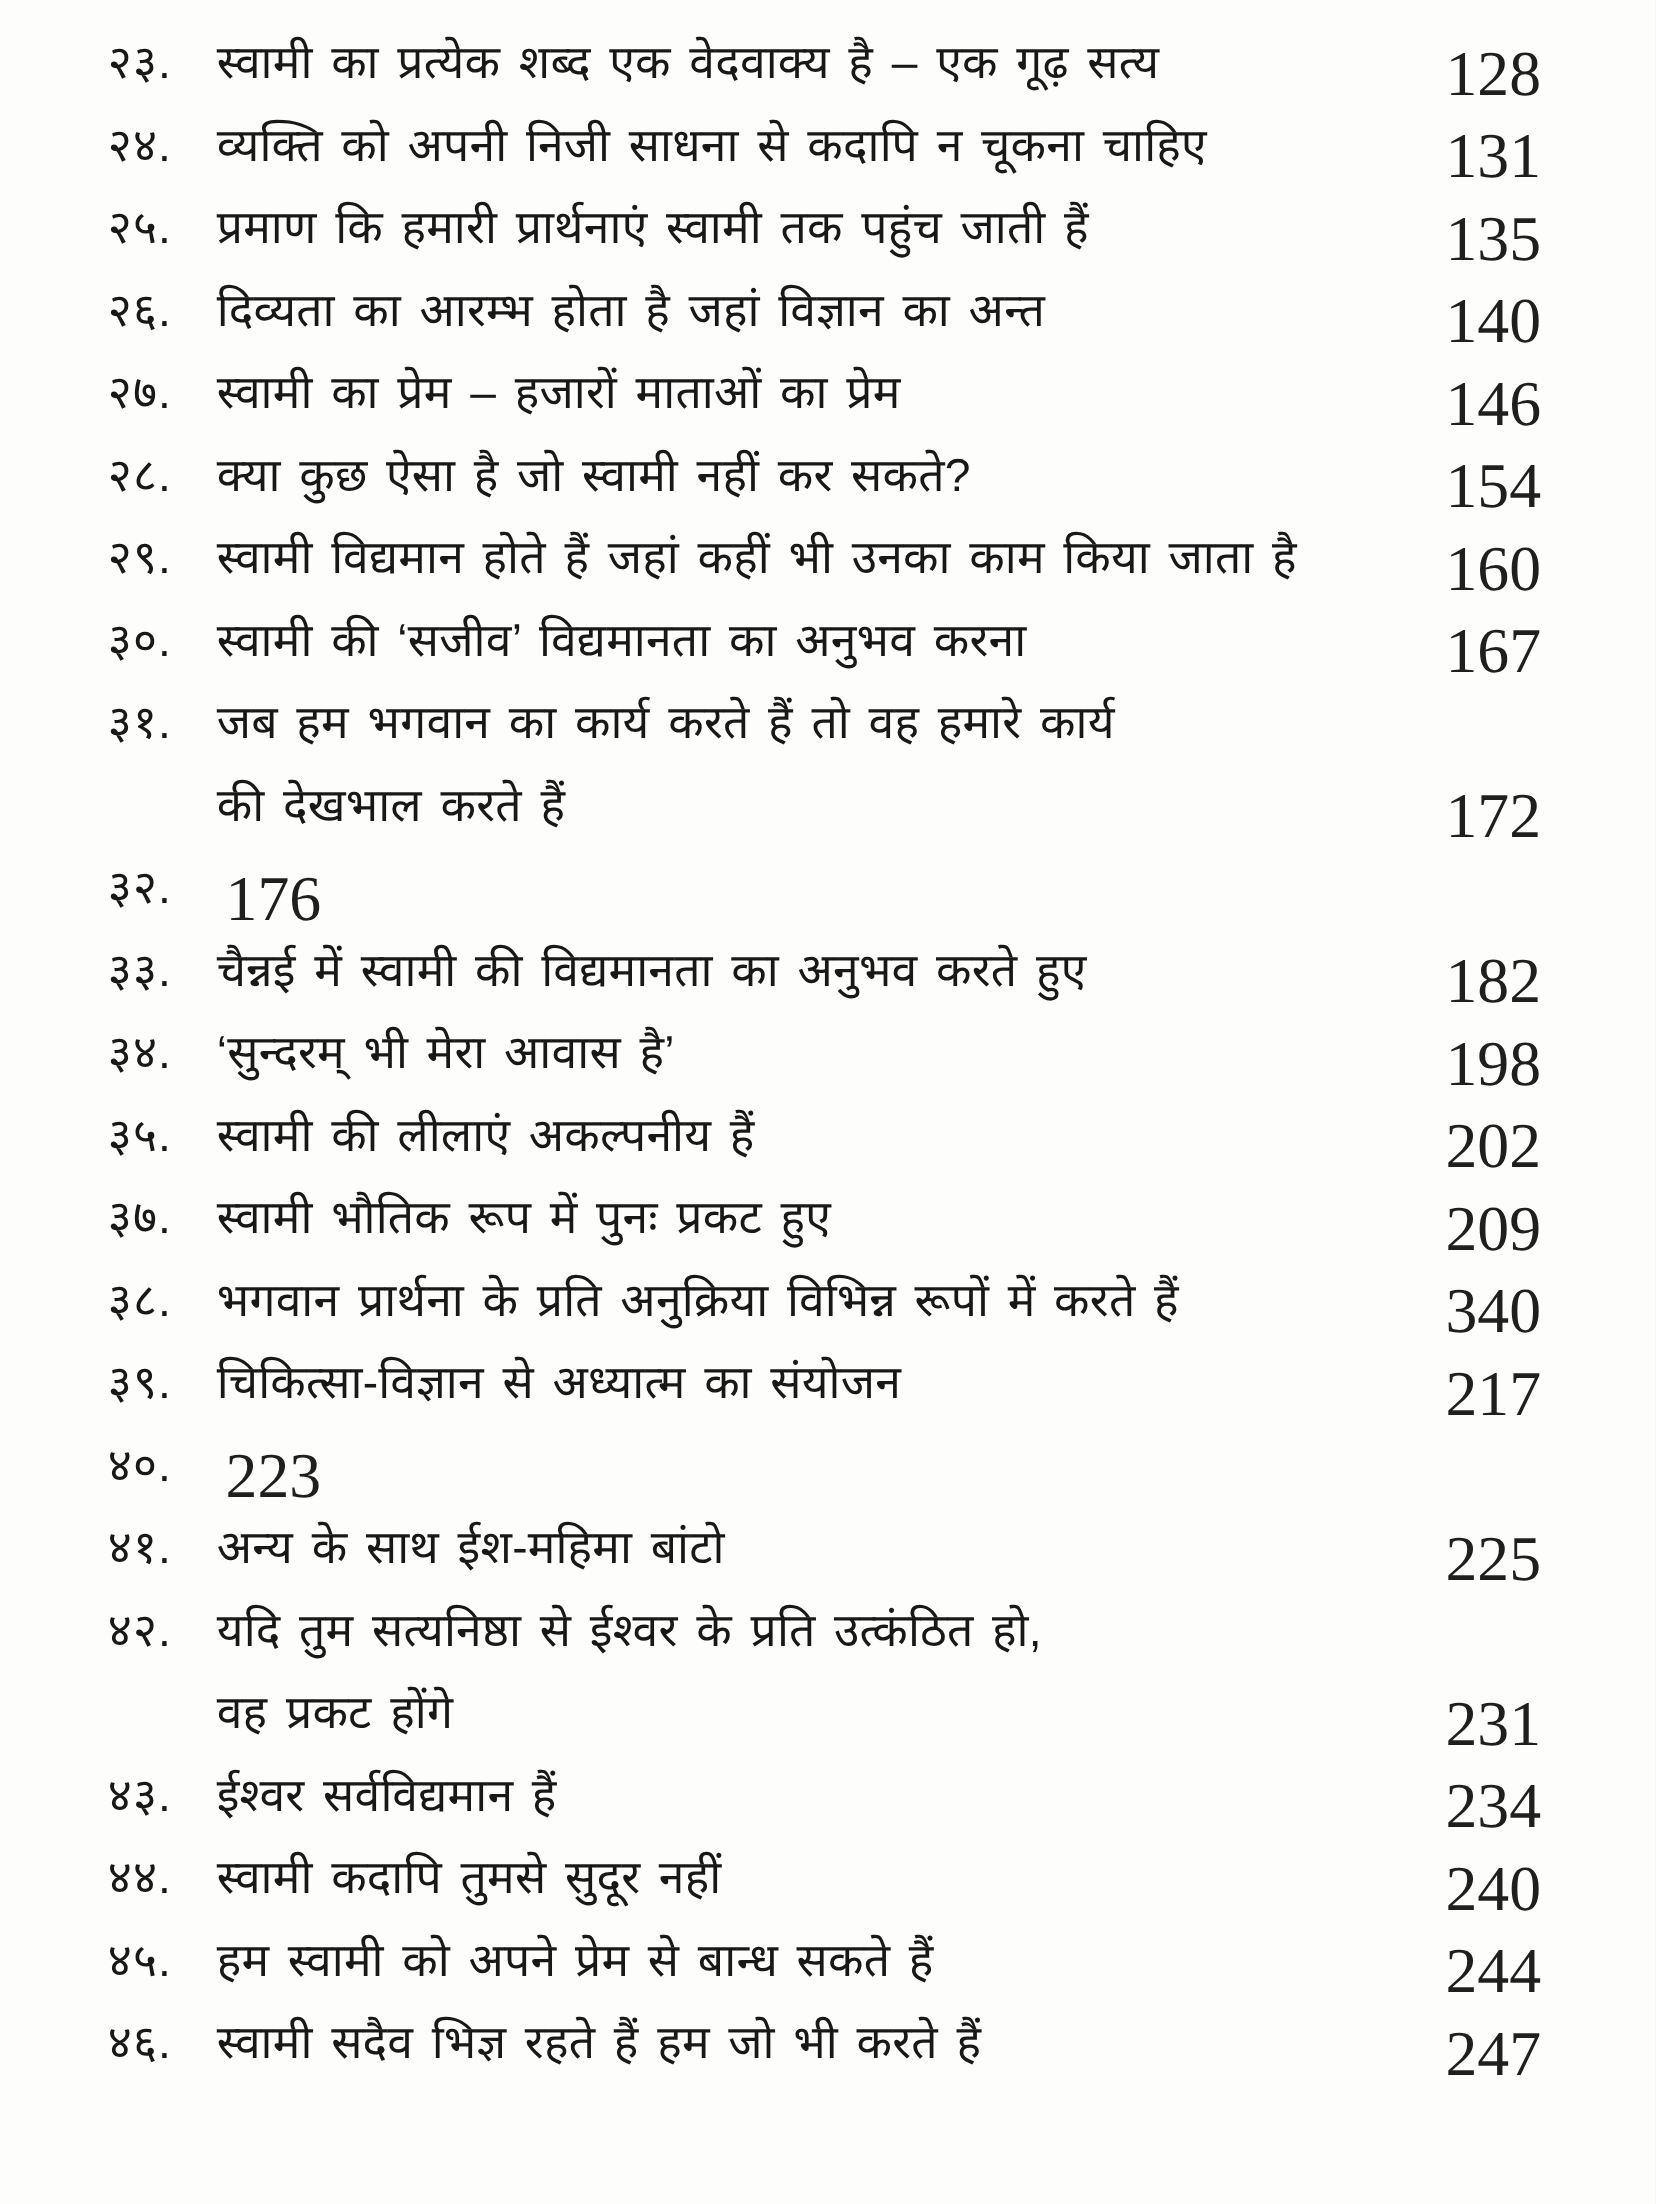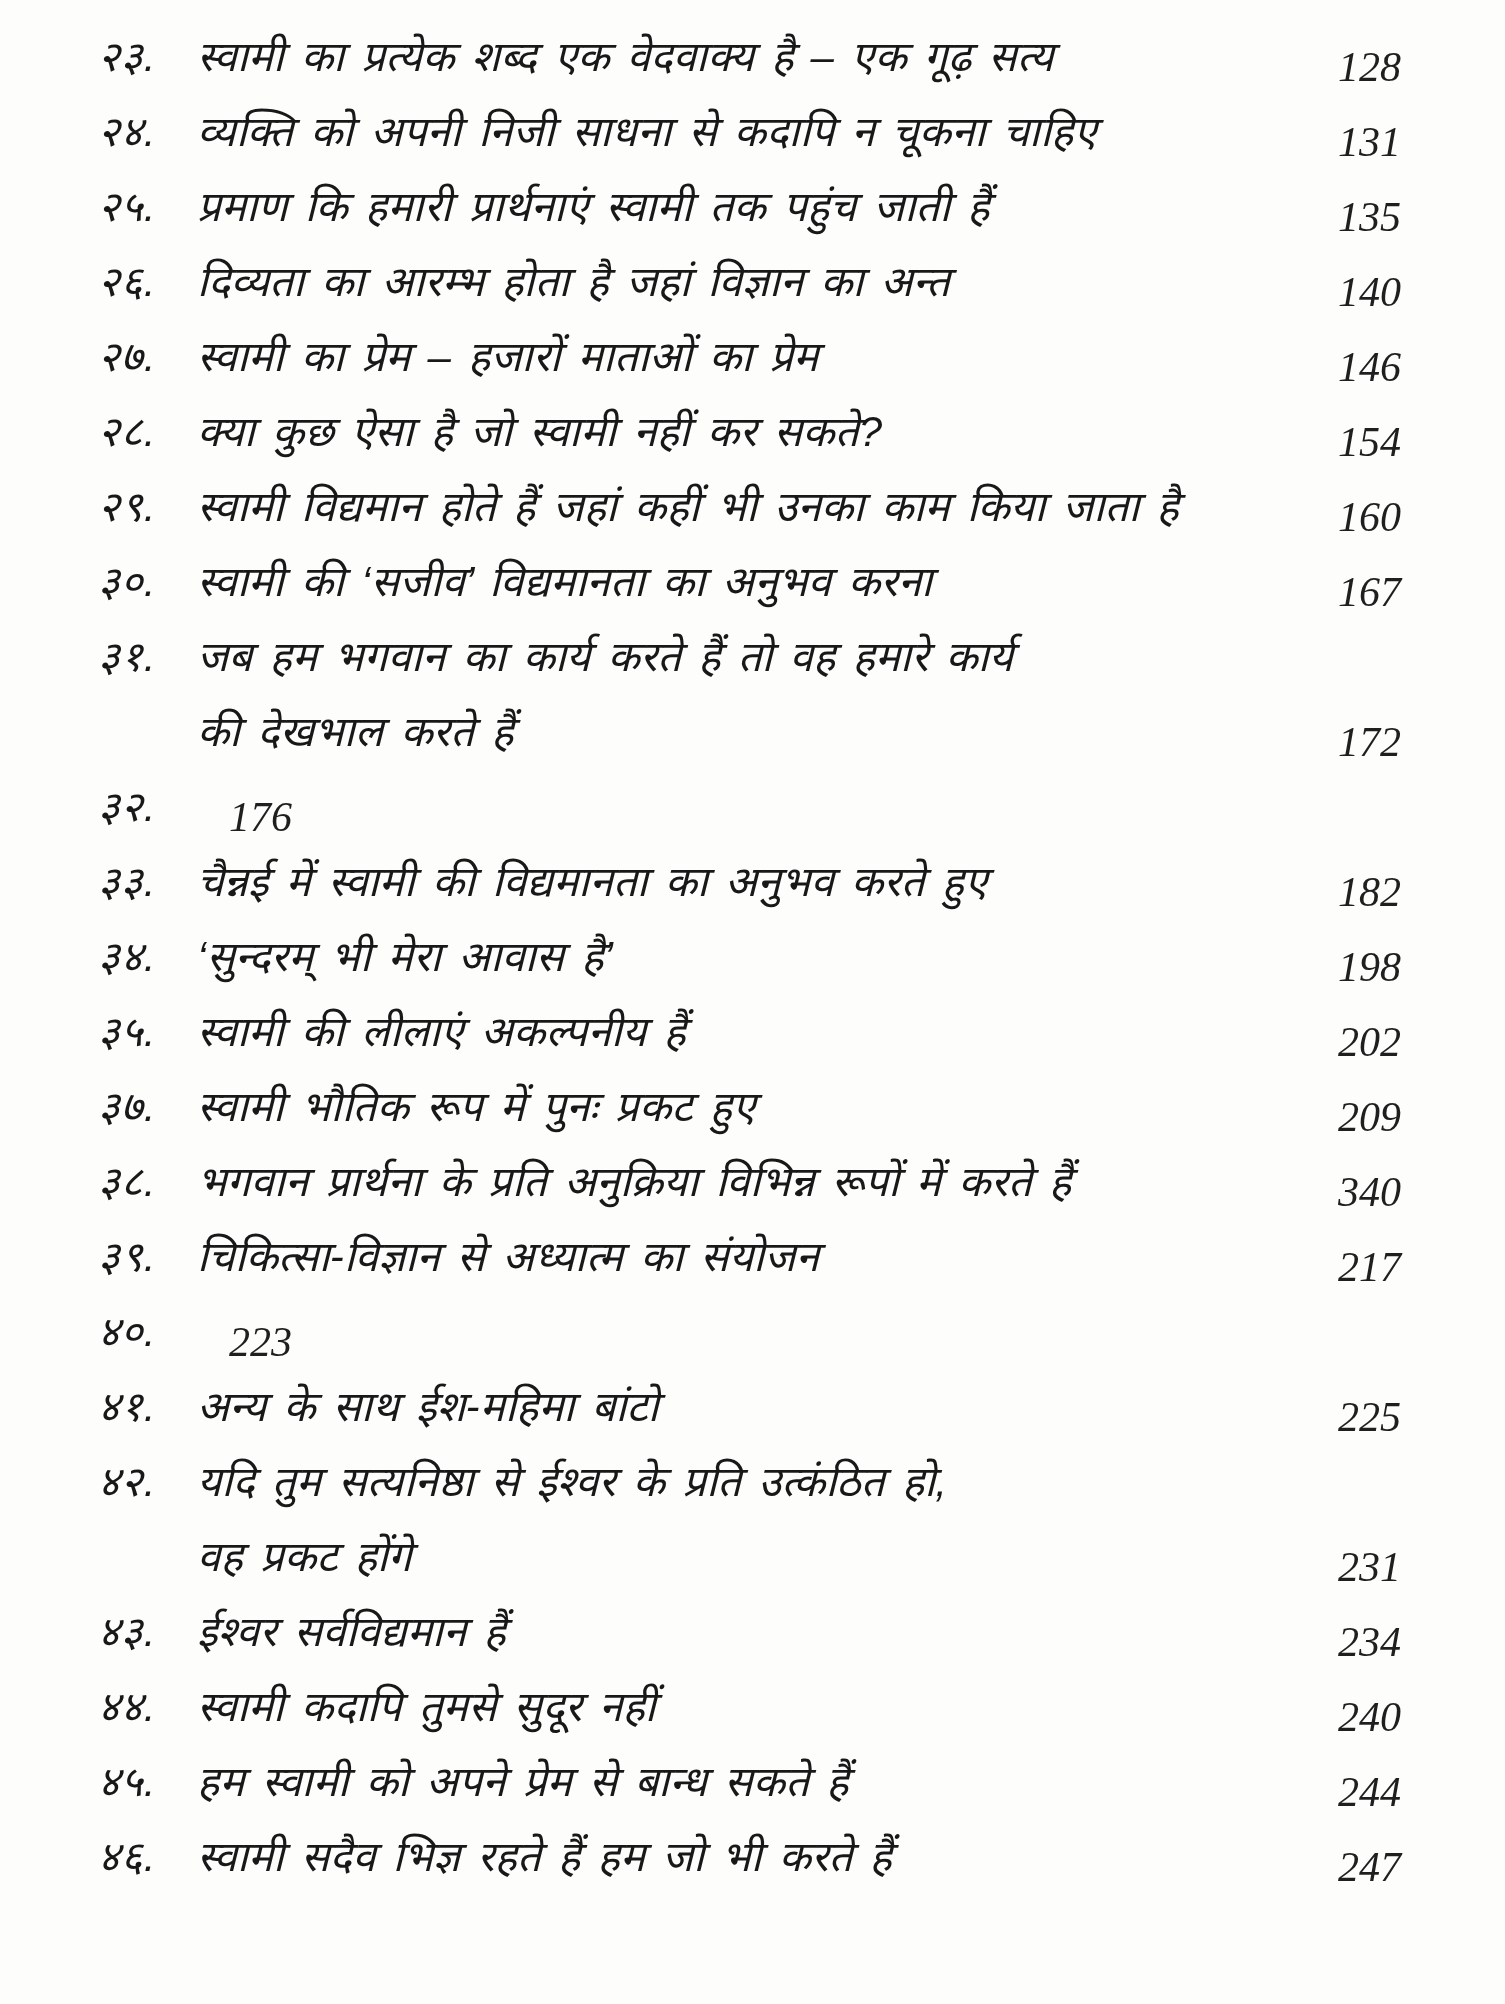--- a/index.html
+++ b/index.html
@@ -8,21 +8,20 @@
     background: #f4f4f2;
   }
   .page {
     position: relative;
     width: 1505px;
     height: 2004px;
     margin: 0 auto;
     background: #fdfdfb;
     color: #181818;
     overflow: hidden;
-    font-style: italic;
   }
   .toc {
     position: absolute;
     top: 17px;
     left: 98px;
     right: 104px;
   }
   .row {
     display: flex;
     align-items: center;
@@ -41,21 +40,21 @@
     font-size: 42px;
     word-spacing: 5px;
     letter-spacing: 0.2px;
     overflow: visible;
     margin-left: 15px;
   }
   .pageno {
     flex: 0 0 110px;
     text-align: right;
     font-family: "Liberation Serif", "DejaVu Serif", serif;
-    font-size: 42px;
+    font-size: 58px;
     color: #1f1f1f;
     margin-top: 24px;
   }
 </style>
 </head>
 <body>
 
 <div class="page">
   <div class="toc" id="toc">
       <div class="row">

